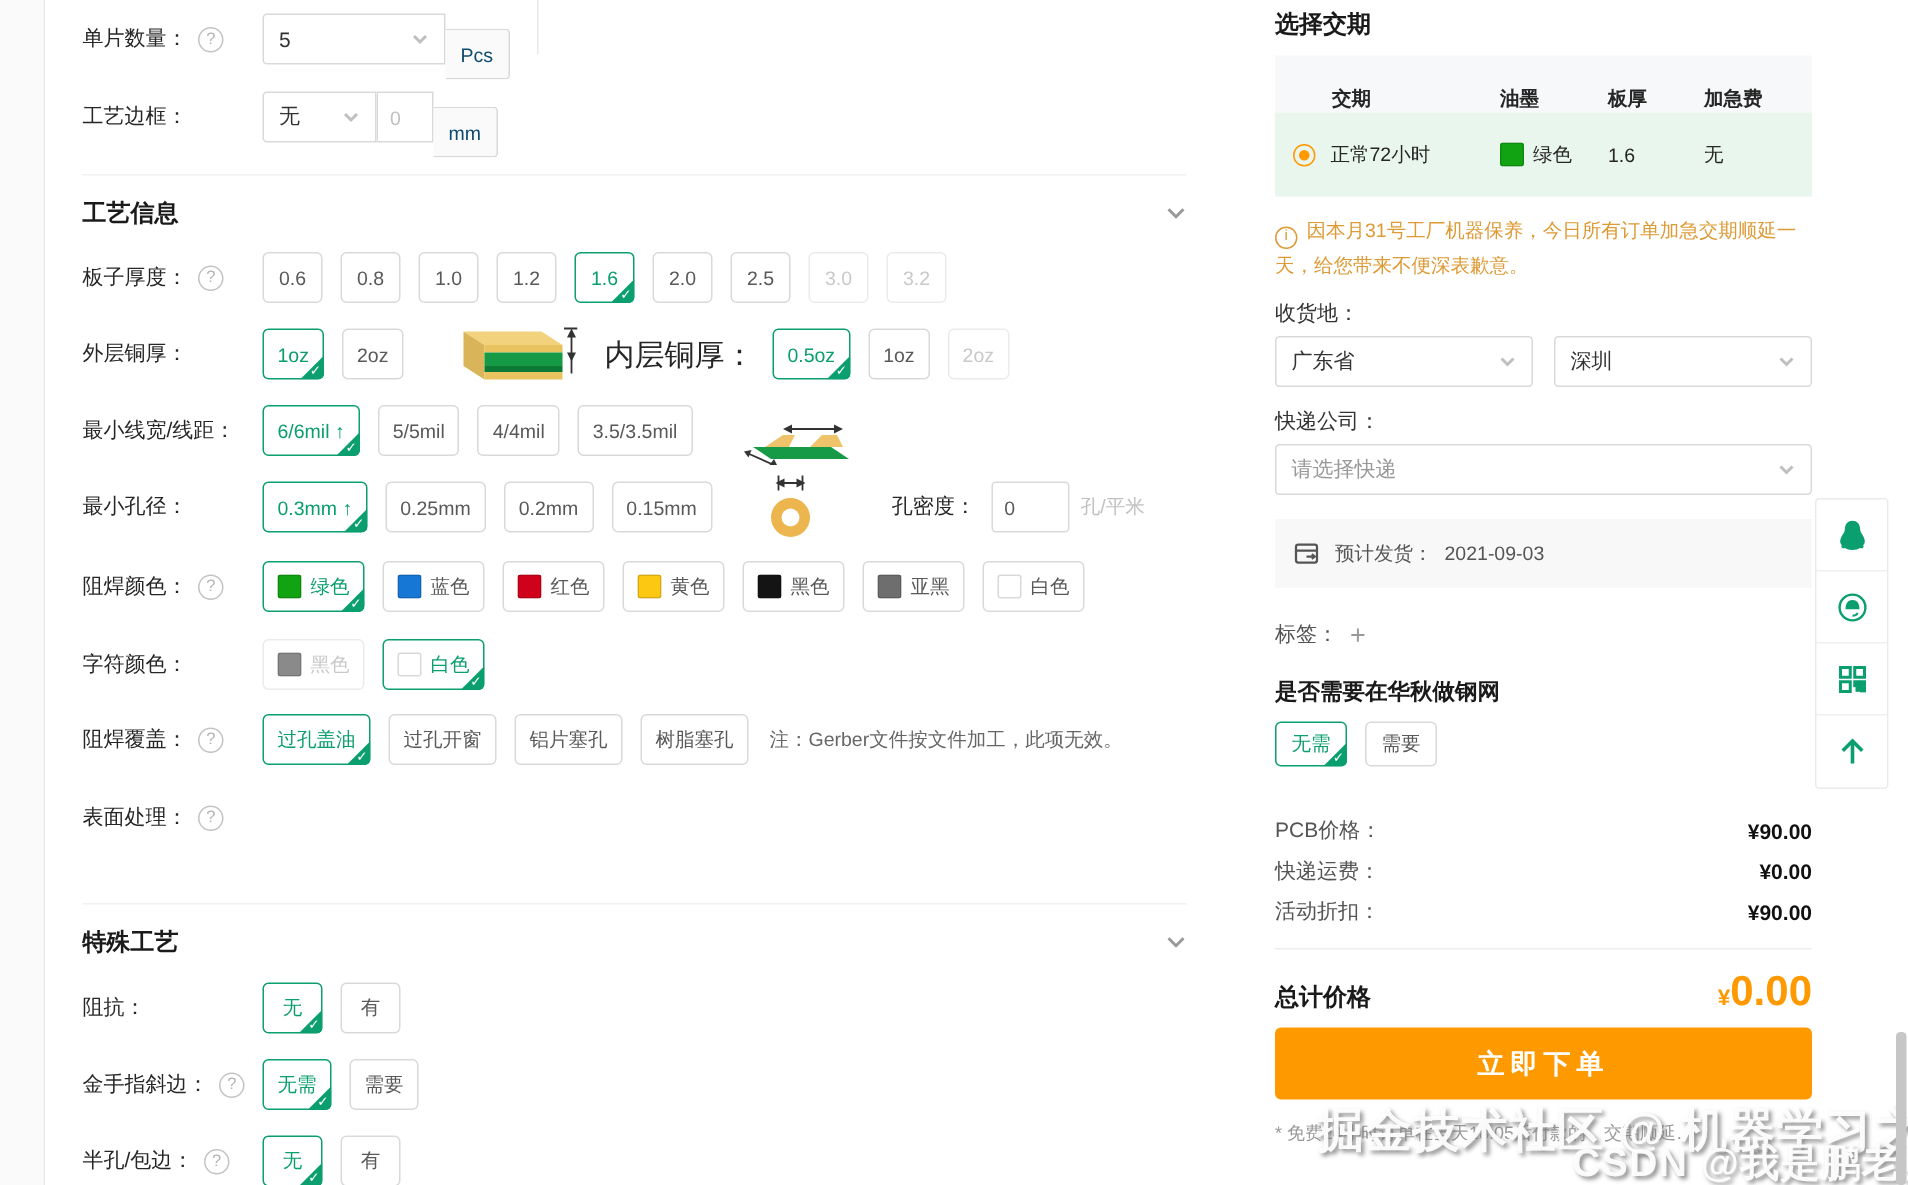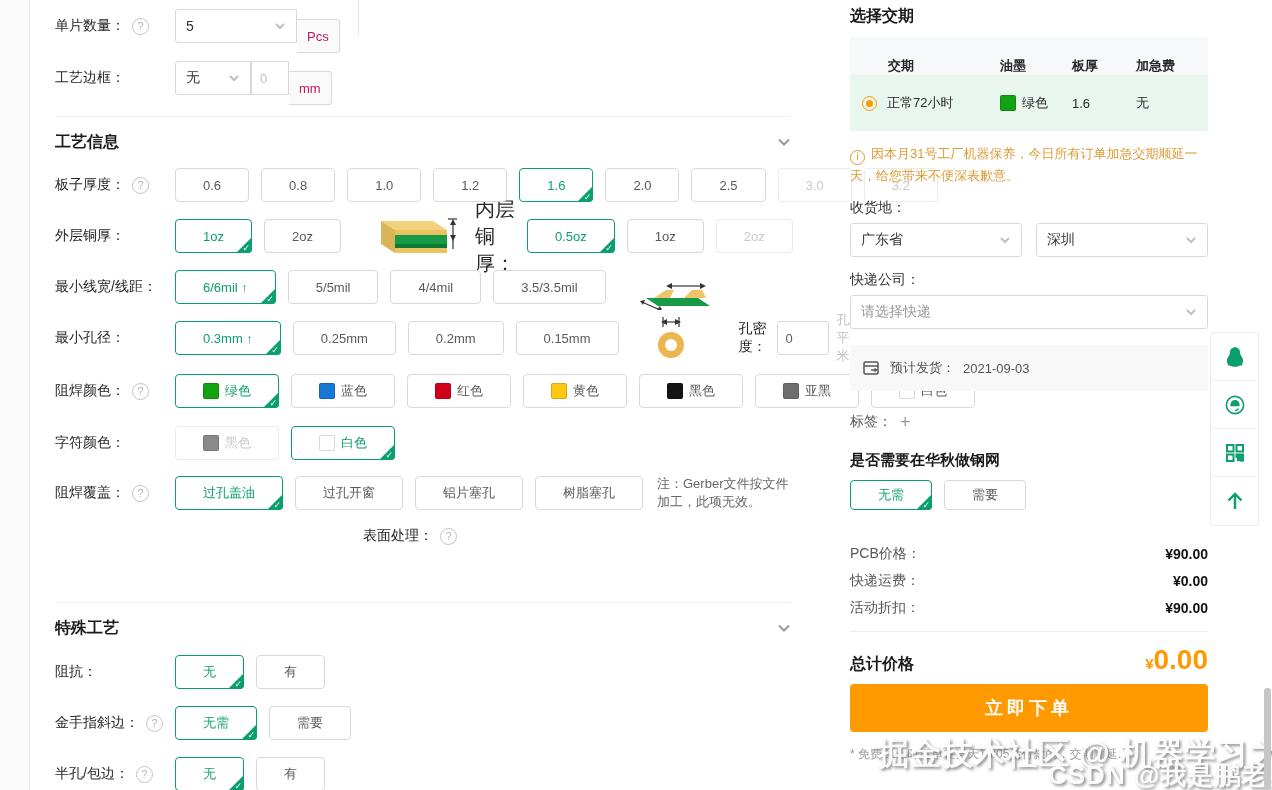--- a/index.html
+++ b/index.html
@@ -22,41 +22,41 @@
     justify-content:center; flex-shrink:0; cursor:pointer; }
   .help::before { content:"?"; }
   .divider { height:1px; background:#f0f0f0; margin-top:20px; width:736px; }
   .sec-head { display:flex; align-items:center; justify-content:space-between;
     width:736px; margin-top:14px; height:22px; }
   .sec-title { font-size:16px; font-weight:bold; color:#1a1a1a; }
   .chev { width:14px; height:14px; stroke:#999; fill:none; stroke-width:2; cursor:pointer; }
 
   
   .chips { display:flex; gap:12px; align-items:center; }
-  .chip { min-width:40px; height:34px; padding:0 27px; border:1px solid #d9d9d9;
+  .chip { min-width:40px; height:34px; padding:0 9px; border:1px solid #d9d9d9;
     border-radius:4px; background:#fff; display:inline-flex; align-items:center;
     justify-content:center; gap:6px; font-size:13px; color:#595959; position:relative;
     cursor:pointer; white-space:nowrap; }
   .chip.sel { border-color:#0b9e6e; color:#0b9e6e; }
   .chip.sel::after { content:""; position:absolute; right:-1px; bottom:-1px;
     border-left:16px solid transparent; border-bottom:16px solid #0b9e6e;
     border-bottom-right-radius:4px; }
   .chip.sel::before { content:"✓"; position:absolute; right:1px; bottom:-1px;
     font-size:9px; color:#fff; z-index:2; }
   .chip.dis { color:#c9c9c9; border-color:#ebebeb; cursor:not-allowed; }
   .swatch { width:16px; height:16px; border-radius:2px; border:1px solid rgba(0,0,0,.15);
     flex-shrink:0; }
 
   
   .select { height:34px; border:1px solid #d9d9d9; border-radius:3px; background:#fff;
     display:flex; align-items:center; justify-content:space-between; padding:0 10px;
     font-size:14px; color:#333; cursor:pointer; }
   .caret { width:12px; height:12px; stroke:#bfbfbf; fill:none; stroke-width:2; }
   .suffix { height:34px; border:1px solid #d9d9d9; border-left:none; background:#fafafa;
-    display:flex; align-items:center; padding:0 10px; font-size:13px; color:#be185d;
+    display:flex; align-items:center; padding:0 10px; font-size:13px; color:#0c4a6e;
     border-radius:0 3px 3px 0;margin-top:20px; }
   .num-input { height:34px; border:1px solid #d9d9d9; width:38px; text-align:left;
     padding:0 8px; font-size:13px; color:#bfbfbf; background:#fff; outline:none;
     font-family:inherit; }
   .hole-input { height:34px; border:1px solid #d9d9d9; border-radius:3px; width:52px;
     padding:0 8px; font-size:13px; color:#595959; outline:none; font-family:inherit; }
   .unit-text { font-size:13px; color:#c0c0c0; margin-left:8px; }
   .note-text { font-size:13px; color:#666; margin-left:14px; }
 
   
@@ -328,21 +328,21 @@
       </div>
       <div class="chips">
         <div class="chip sel">过孔盖油</div>
         <div class="chip">过孔开窗</div>
         <div class="chip">铝片塞孔</div>
         <div class="chip">树脂塞孔</div>
       </div>
       <span class="note-text">注：Gerber文件按文件加工，此项无效。</span>
     </div>
 
-    <div class="frow" style="margin-top:16px;flex-direction:column;">
+    <div class="frow" style="margin-top:16px;">
       <div class="flabel">
         <span>表面处理：</span>
         <span class="help"></span>
       </div>
     </div>
 
     <div class="divider" style="margin-top:39px;"></div>
 
     <div class="sec-head">
       <span class="sec-title">特殊工艺</span>

